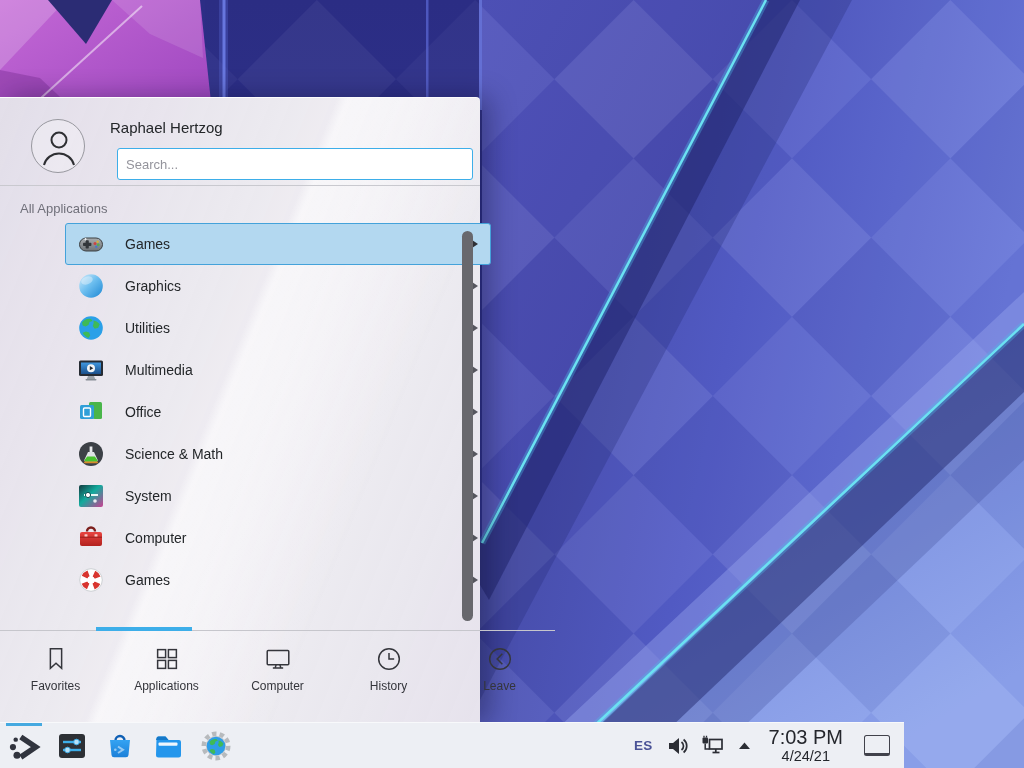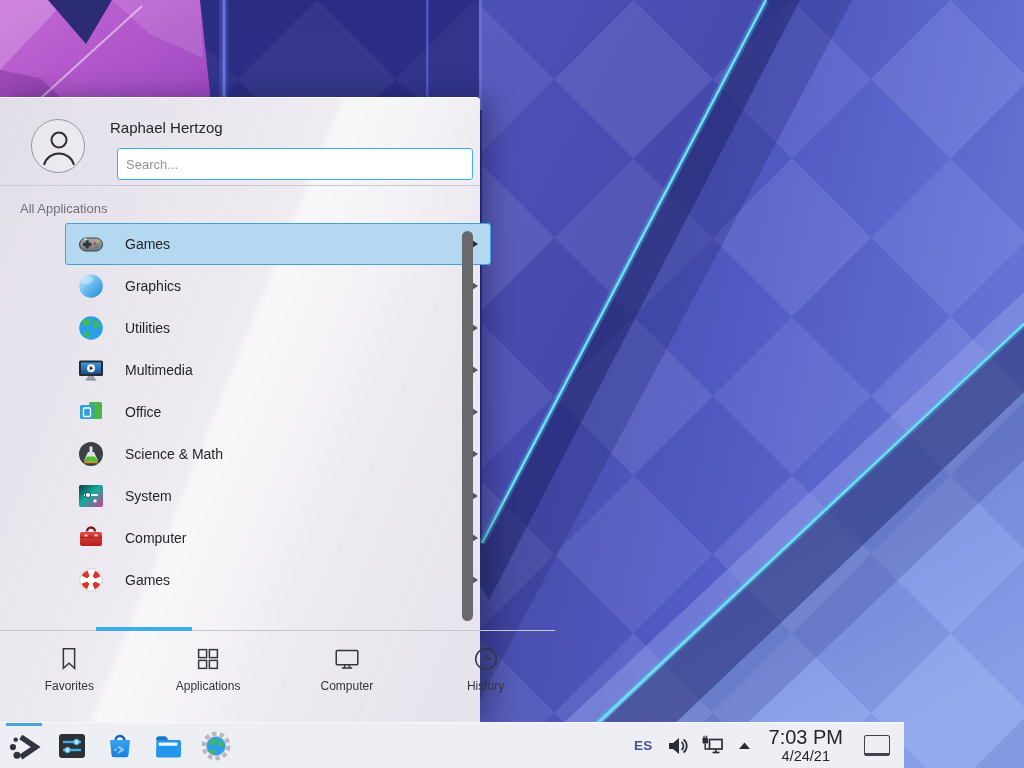--- a/index.html
+++ b/index.html
@@ -340,20 +340,29 @@
       <div class="tab">
         <svg width="30" height="30" viewBox="0 0 32 32">
           <g fill="none" stroke="#35363c" stroke-width="1.6">
             <circle cx="16" cy="16" r="11"></circle>
               <path d="M16 9.5 V16 H21.5"></path>
           </g>
         </svg>
         <span class="tab-label">History</span>
       </div>
 
+      <div class="tab">
+        <svg width="30" height="30" viewBox="0 0 32 32">
+          <g fill="none" stroke="#35363c" stroke-width="1.6">
+            <circle cx="16" cy="16" r="11"></circle>
+              <polyline points="18.5,10.5 13,16 18.5,21.5"></polyline>
+          </g>
+        </svg>
+        <span class="tab-label">Leave</span>
+      </div>
     </div>
   </div>
 
   <div class="taskbar">
     <div class="task-apps">
 
       <div class="task-btn">
         <div class="active-line"></div>
         <svg width="34" height="34" viewBox="0 0 32 32">
           <polyline points="13,7.5 27,17 13,26.5" stroke="#31343e" stroke-width="5.2" fill="none"></polyline>

